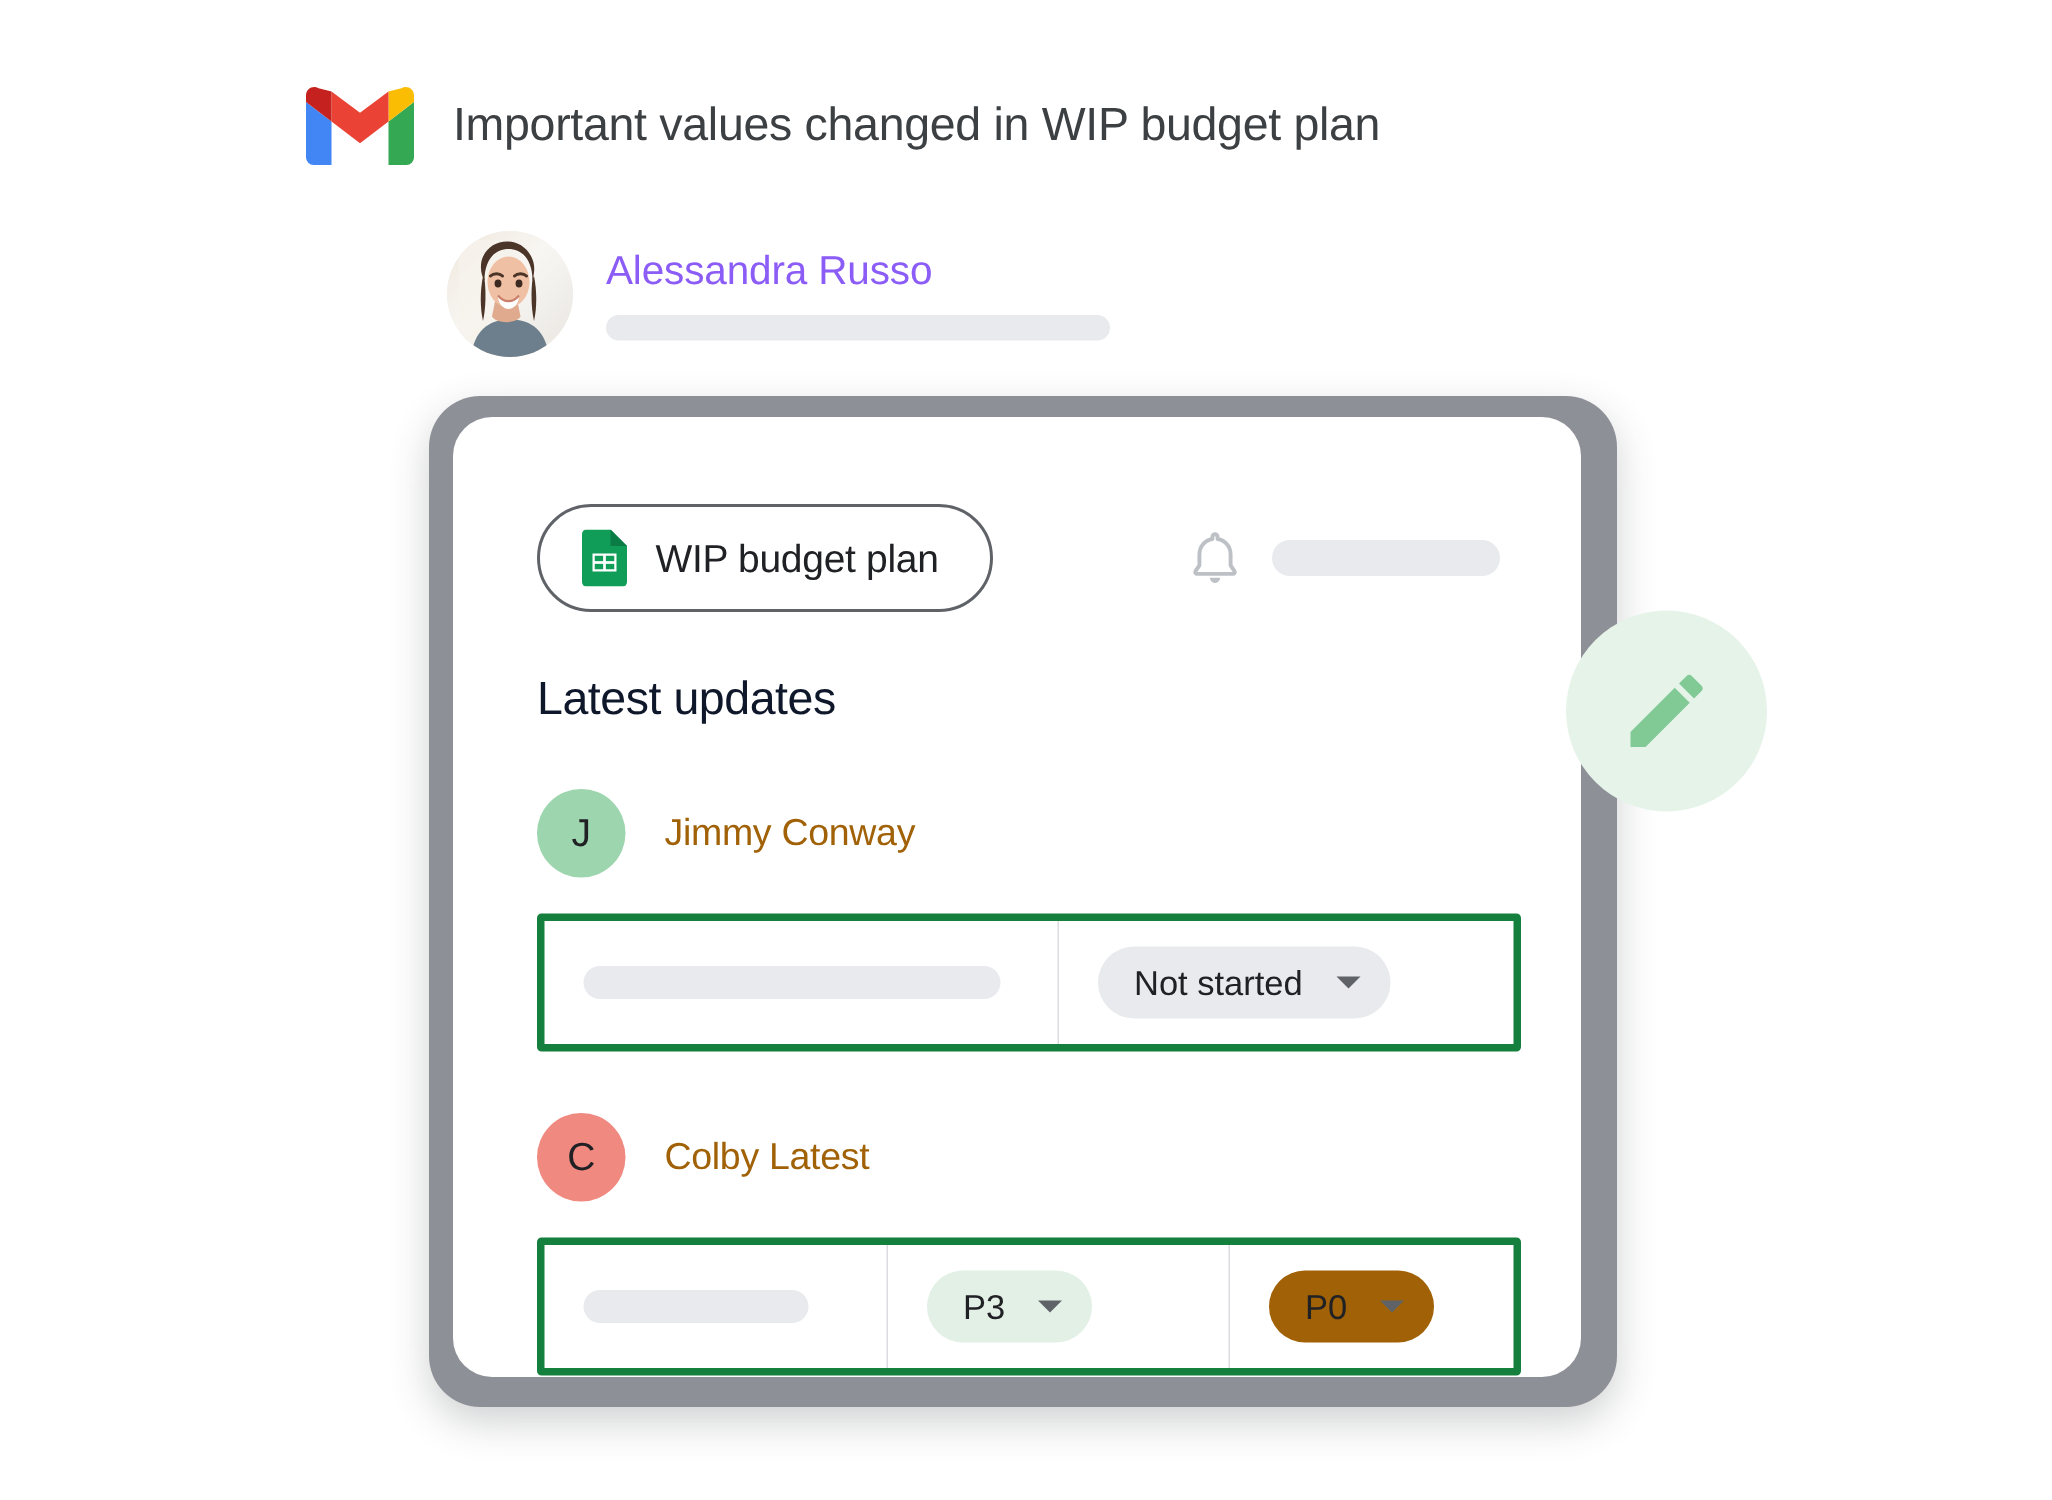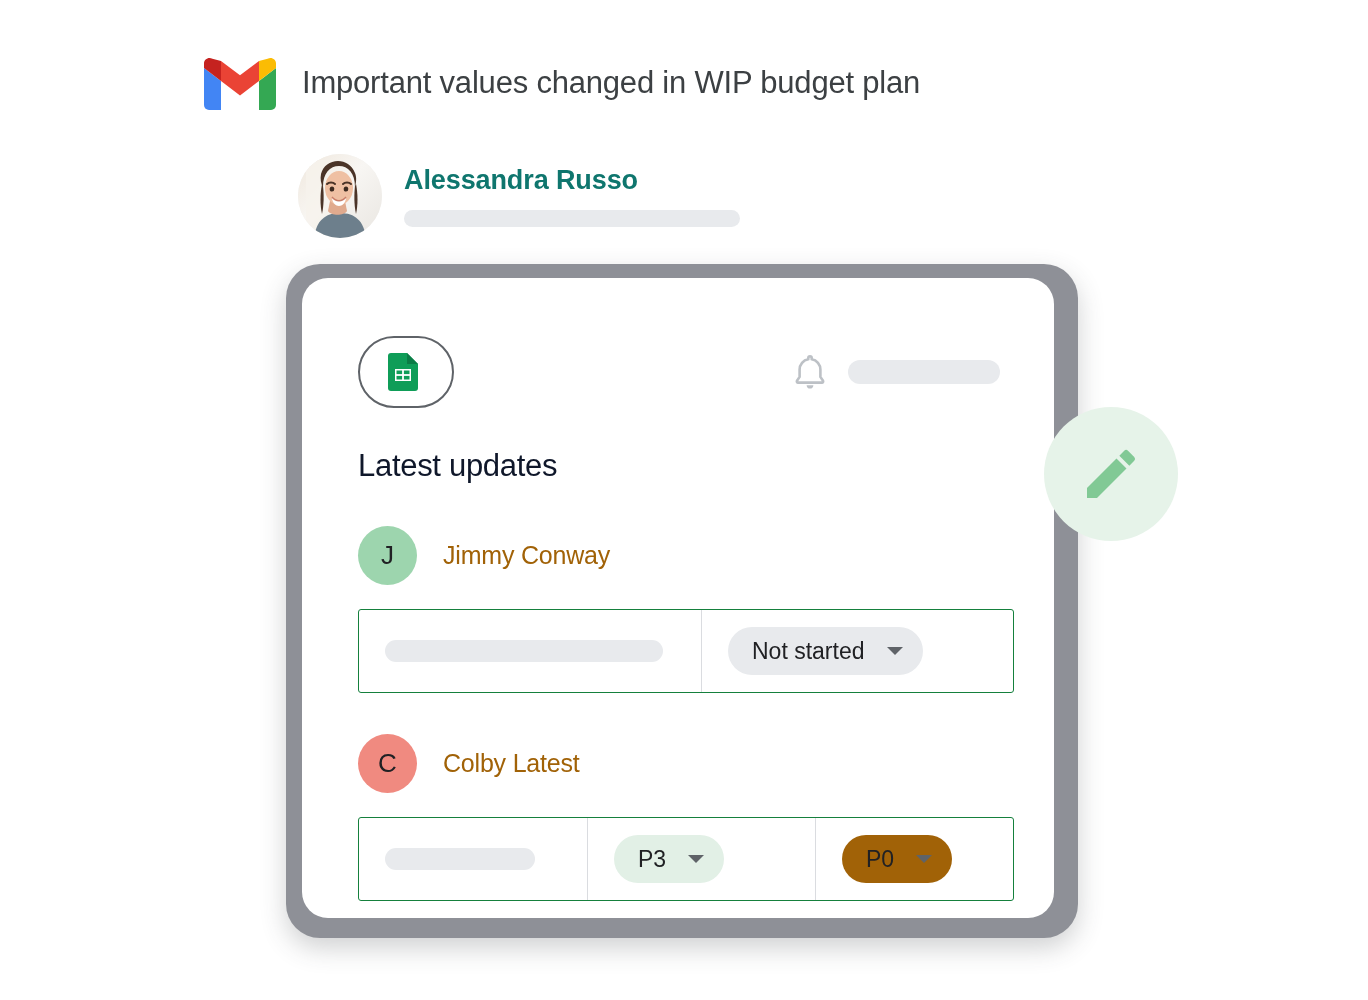--- a/index.html
+++ b/index.html
@@ -53,22 +53,22 @@
     border-radius: 50%;
     overflow: hidden;
     flex: none;
     background: #f2f1ef;
     position: relative;
   }
   .sender-avatar svg { display: block; width: 100%; height: 100%; }
   .sender-meta { display: flex; flex-direction: column; gap: 14px; }
   .sender-name {
     font-size: 27px;
-    font-weight: 700;
-    color: #0f766e;
+    font-weight: 400;
+    color: #8b5cf6;
     letter-spacing: -0.1px;
   }
   .sender-placeholder {
     width: 336px;
     height: 17px;
     border-radius: 9px;
     background: #e8eaed;
   }
 
   
@@ -168,21 +168,21 @@
   }
   .person-name {
     font-size: 25px;
     font-weight: 400;
     color: #a16207;
     letter-spacing: -0.2px;
   }
 
   .data-table {
     display: flex;
-    border: 1px solid #15803d;
+    border: 5px solid #15803d;
     border-radius: 3px;
     background: #ffffff;
     overflow: hidden;
   }
   .data-cell {
     display: flex;
     align-items: center;
     padding: 0 26px;
     height: 82px;
     box-sizing: border-box;
@@ -285,20 +285,21 @@
           <svg viewBox="0 0 30 38" xmlns="http://www.w3.org/2000/svg">
             <path d="M3 0h16l11 11v24a3 3 0 0 1-3 3H3a3 3 0 0 1-3-3V3a3 3 0 0 1 3-3z" fill="#0F9D58"></path>
             <path d="M19 0l11 11H19z" fill="#0B7C46"></path>
             <rect x="7" y="16" width="16" height="12" fill="#ffffff"></rect>
             <rect x="8.5" y="17.5" width="5.6" height="3.6" fill="#0F9D58"></rect>
             <rect x="15.9" y="17.5" width="5.6" height="3.6" fill="#0F9D58"></rect>
             <rect x="8.5" y="22.9" width="5.6" height="3.6" fill="#0F9D58"></rect>
             <rect x="15.9" y="22.9" width="5.6" height="3.6" fill="#0F9D58"></rect>
           </svg>
         </span>
+        <span class="doc-chip-label">WIP budget plan</span>
       </div>
 
       <div class="card-top-right">
         <span class="bell-icon">
           <svg viewBox="0 0 36 40" xmlns="http://www.w3.org/2000/svg">
             <path d="M18 4.2c-.9 0-1.7.7-1.7 1.7v1.4C11.2 8.1 7.6 12.4 7.6 17.6v7.3l-2.6 3.9c-.5.8.1 1.8 1 1.8h24c.9 0 1.5-1 1-1.8l-2.6-3.9v-7.3c0-5.2-3.6-9.5-8.7-10.3V5.9c0-1-.8-1.7-1.7-1.7z" fill="none" stroke="#bdc1c6" stroke-width="2.6" stroke-linejoin="round"></path>
             <path d="M14.6 33.2h6.8c0 1.9-1.5 3.4-3.4 3.4s-3.4-1.5-3.4-3.4z" fill="#bdc1c6"></path>
           </svg>
         </span>
         <span class="bell-placeholder"></span>

